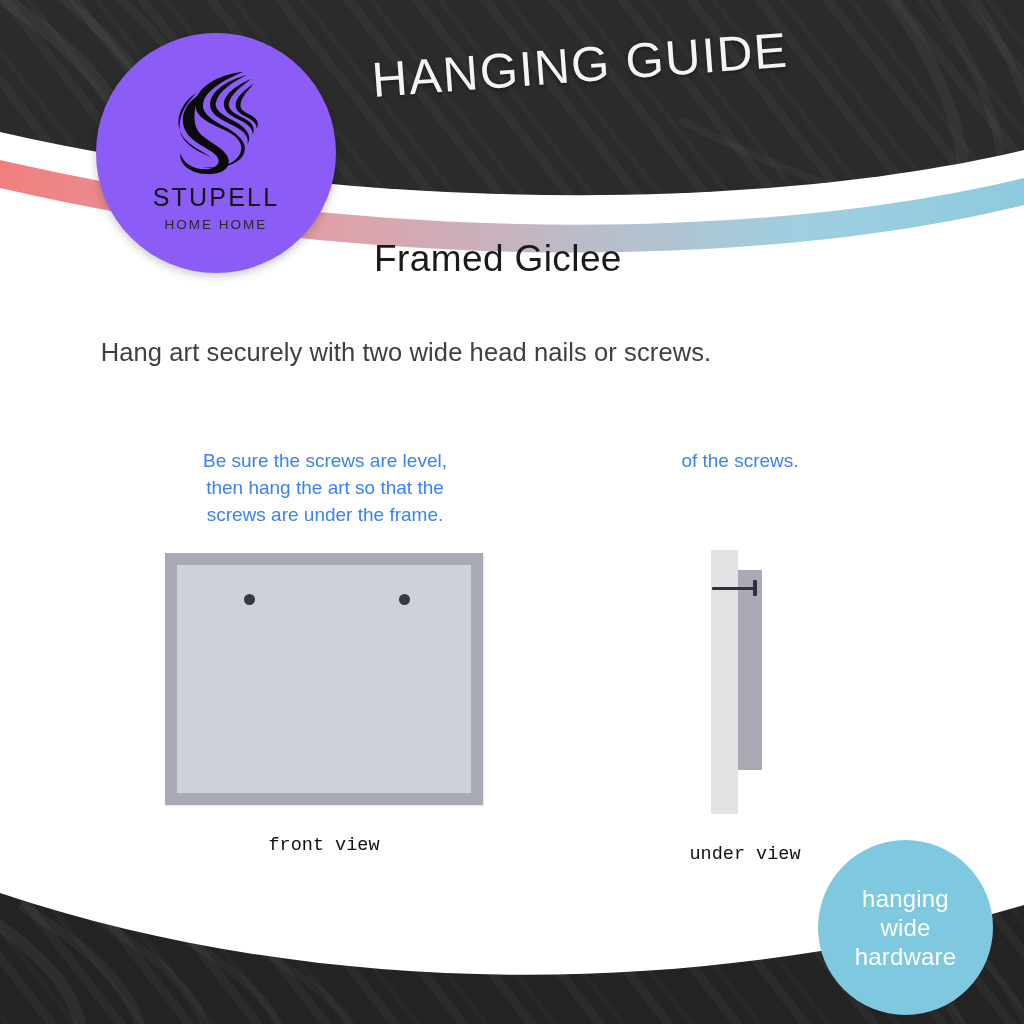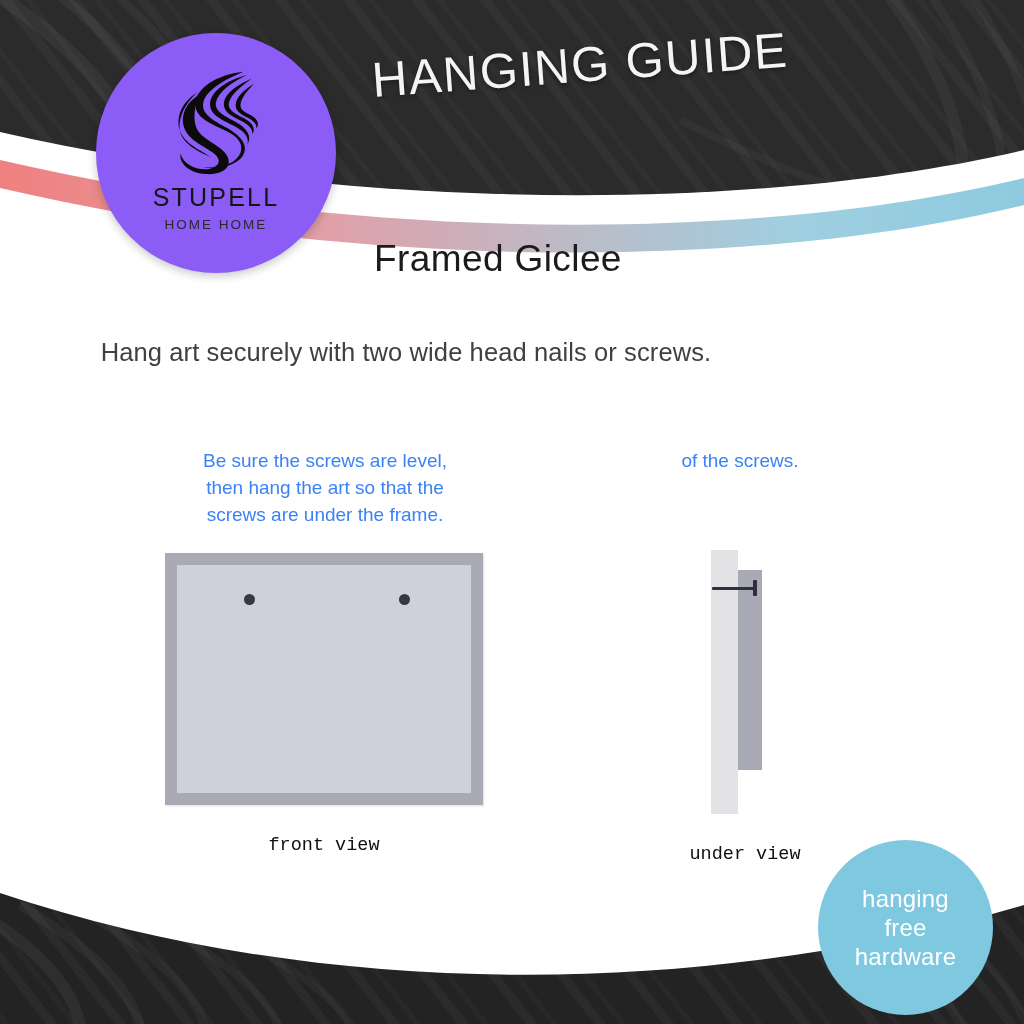--- a/index.html
+++ b/index.html
@@ -312,17 +312,17 @@
     <div class="side-frame"></div>
     <div class="side-screw-shaft"></div>
     <div class="side-screw-head"></div>
   </div>
 
   <div class="view-label front">front view</div>
   <div class="view-label side">under view</div>
 
   <div class="hf-badge">
     <div class="hf-line">hanging</div>
-    <div class="hf-line">free</div>
+    <div class="hf-line">wide</div>
     <div class="hf-line">hardware</div>
   </div>
 
 </div>
 
 </body></html>

